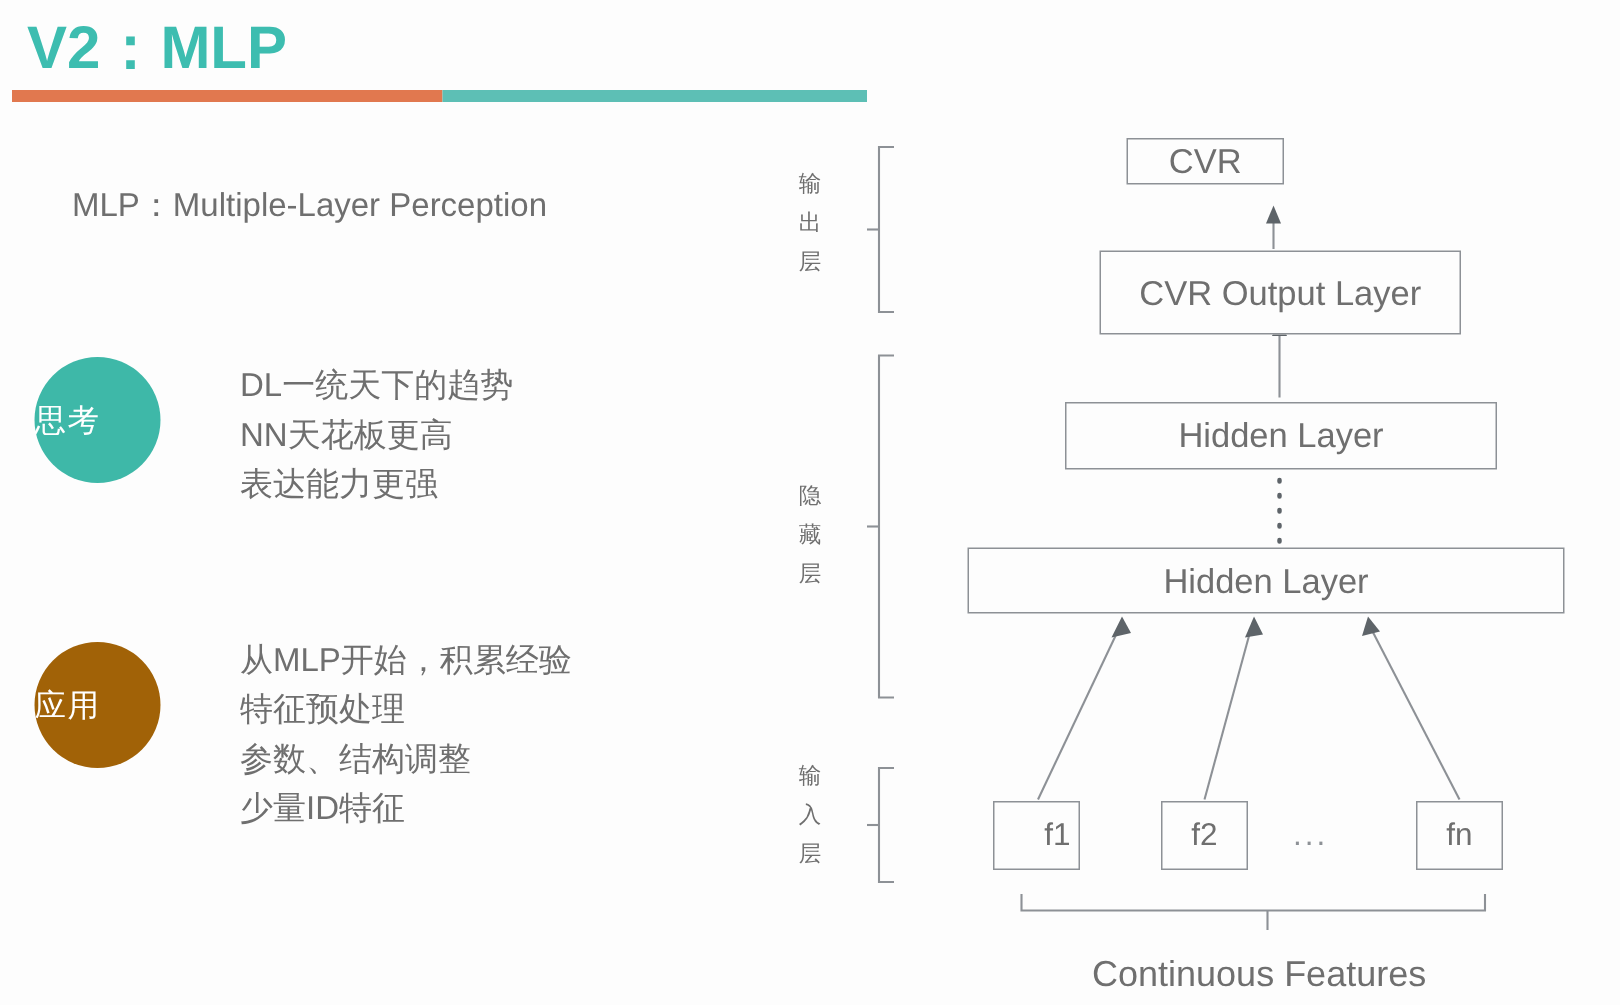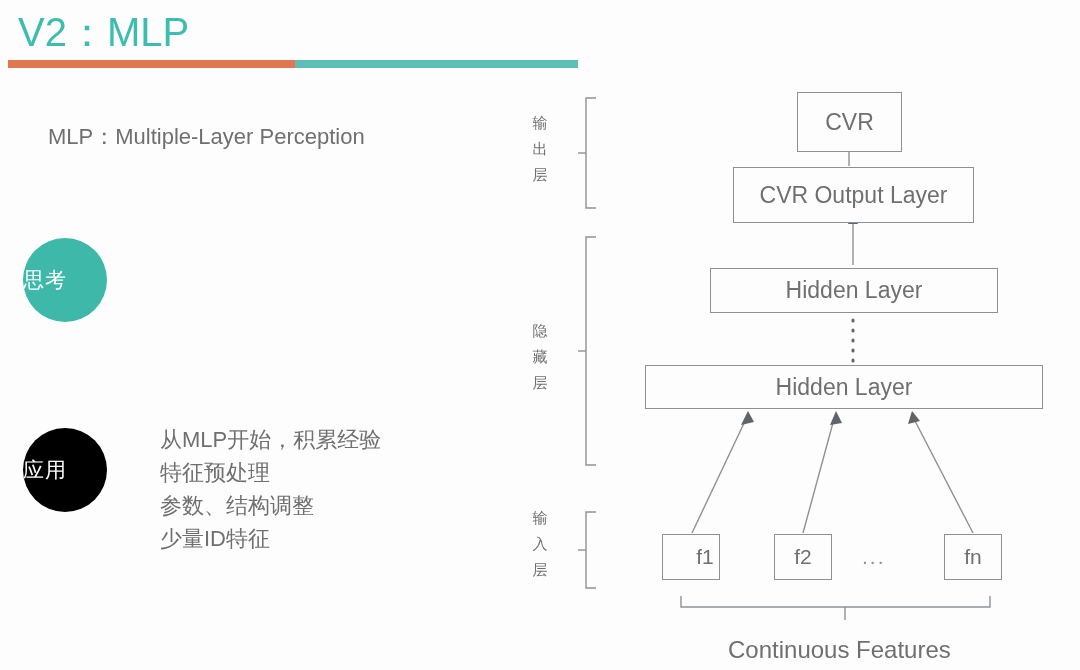--- a/index.html
+++ b/index.html
@@ -17,21 +17,21 @@
     background: #fdfdfd;
     overflow: hidden;
   }
 
   
   #title {
     position: absolute;
     left: 18px;
     top: 8px;
     font-size: 40px;
-    font-weight: normal;
+    font-weight: bold;
     color: #3dbdb0;
     letter-spacing: 0px;
     white-space: nowrap;
     line-height: 48px;
   }
   #rule {
     position: absolute;
     left: 8px;
     top: 60px;
     width: 570px;
@@ -56,21 +56,21 @@
     width: 84px;
     height: 84px;
     border-radius: 50%;
     display: flex;
     align-items: center;
     color: #ffffff;
     font-size: 21px;
     letter-spacing: 1px;
   }
   #badge-think { left: 23px; top: 238px; background: #3eb8a8; }
-  #badge-apply { left: 23px; top: 428px; background: #000000; }
+  #badge-apply { left: 23px; top: 428px; background: #a16207; }
 
   .note {
     position: absolute;
     font-size: 22px;
     color: #6f6f6f;
     line-height: 33px;
     white-space: pre-line;
   }
   #note-think { left: 160px; top: 240px; }
   #note-apply { left: 160px; top: 423px; }
@@ -101,21 +101,21 @@
     box-sizing: border-box;
     border: 1px solid #8d9196;
     background: #fdfdfd;
     color: #6f6f6f;
     display: flex;
     align-items: center;
     justify-content: center;
     font-size: 23px;
     white-space: nowrap;
   }
-  #node-cvr      { left: 797px; top: 92px;  width: 105px; height: 60px; }
+  #node-cvr      { left: 751px; top: 92px;  width: 105px; height: 31px; }
   #node-cvr-out  { left: 733px; top: 167px; width: 241px; height: 56px; }
   #node-hidden-1 { left: 710px; top: 268px; width: 288px; height: 45px; }
   #node-hidden-2 { left: 645px; top: 365px; width: 398px; height: 44px; }
 
   .feat {
     position: absolute;
     box-sizing: border-box;
     border: 1px solid #8d9196;
     background: #fdfdfd;
     color: #6f6f6f;
@@ -159,20 +159,23 @@
   <div id="rule">
     <div id="rule-left"></div>
     <div id="rule-right"></div>
   </div>
 
   <div id="mlp-def">MLP：Multiple-Layer Perception</div>
 
   <div class="badge" id="badge-think">
     <span>思考</span>
   </div>
+  <div class="note" id="note-think">DL一统天下的趋势
+NN天花板更高
+表达能力更强</div>
 
   <div class="badge" id="badge-apply">
     <span>应用</span>
   </div>
   <div class="note" id="note-apply">从MLP开始，积累经验
 特征预处理
 参数、结构调整
 少量ID特征</div>
 
   <svg id="diagram" viewBox="0 0 1080 670" xmlns="http://www.w3.org/2000/svg">

